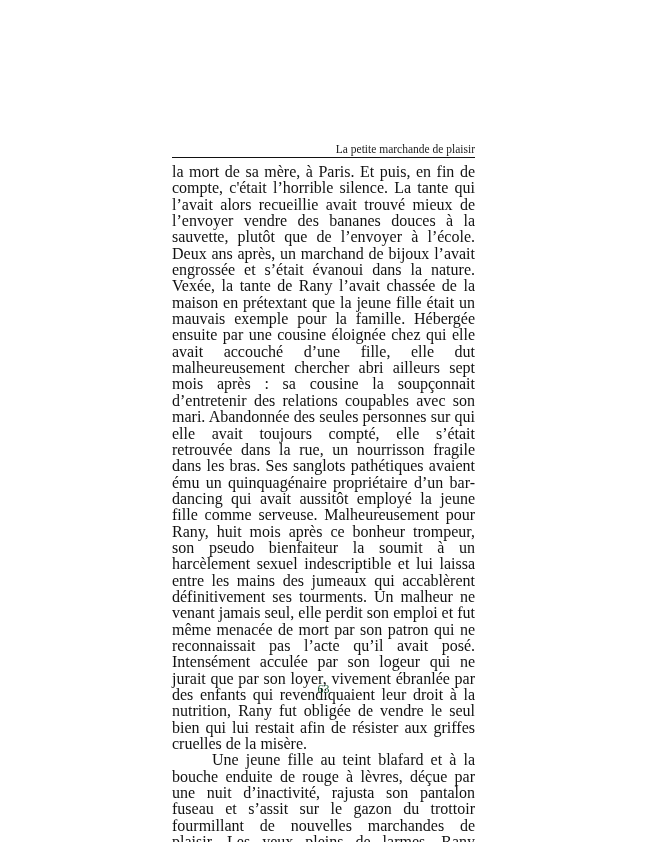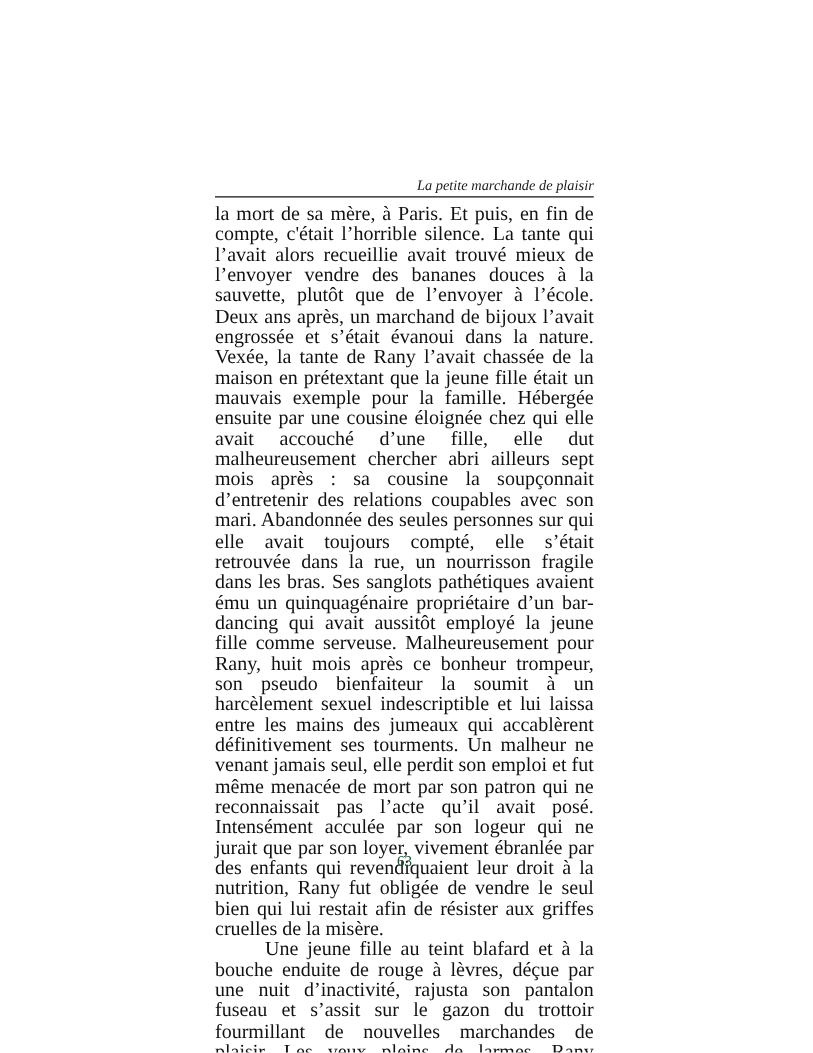--- a/index.html
+++ b/index.html
@@ -20,21 +20,20 @@
       left: 0; top: 0;
       width: 650px; height: 842px;
       background: #ffffff;
     }
     .running-header {
       position: absolute;
       left: 172px;
       top: 143px;
       width: 303px;
       text-align: right;
-      font-style: italic;
       font-size: 11.5px;
       line-height: 13px;
       color: #1a1a1a;
     }
     .header-rule {
       position: absolute;
       left: 172px;
       top: 157px;
       width: 303px;
       height: 0;

